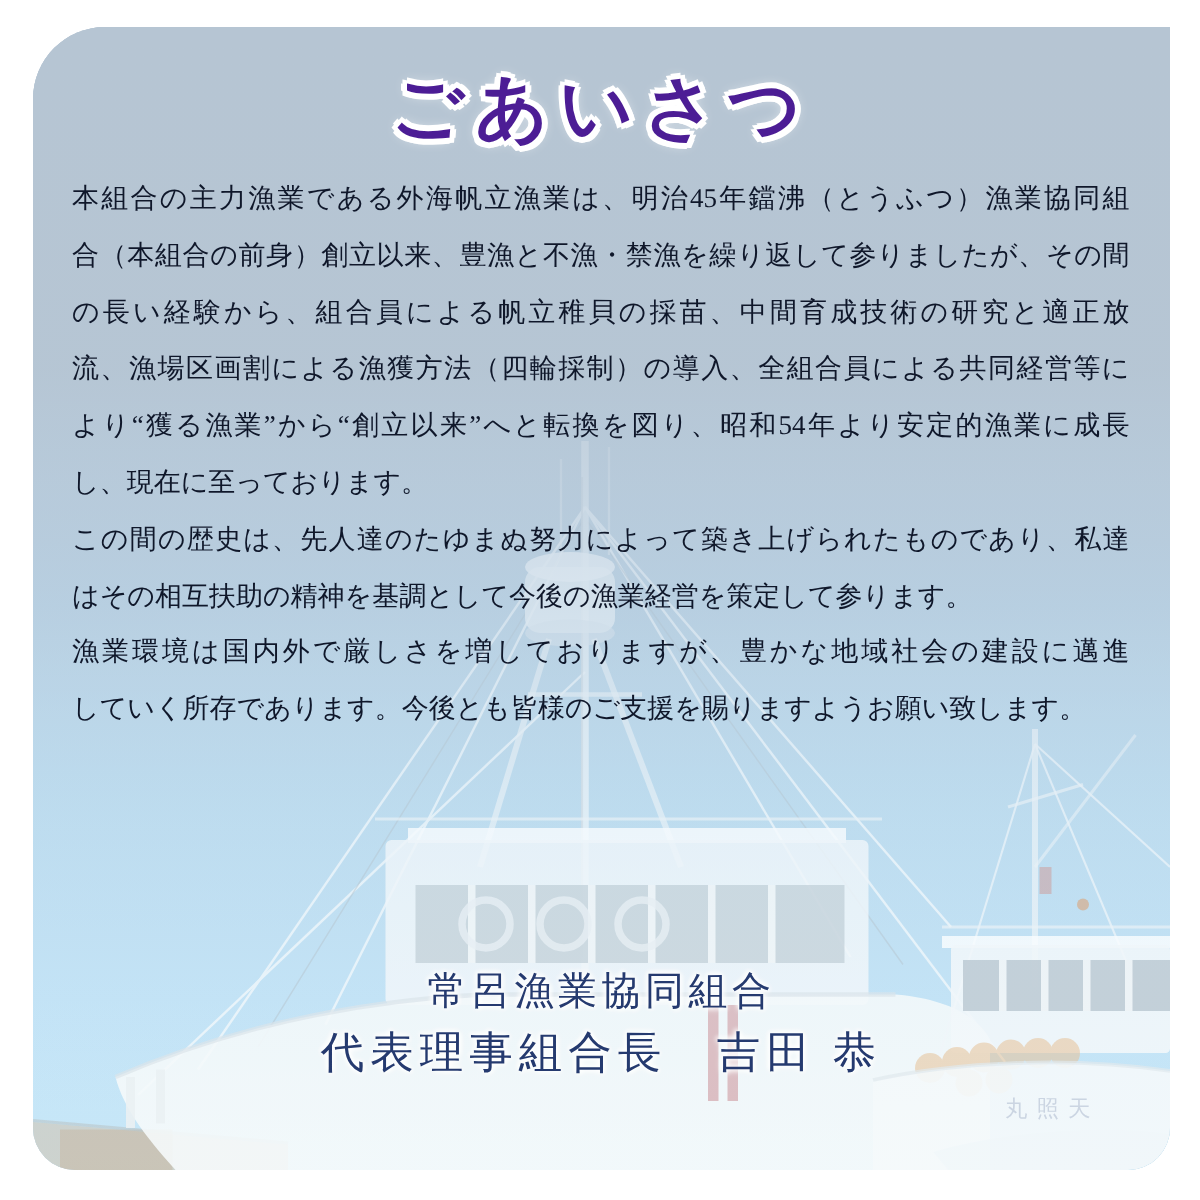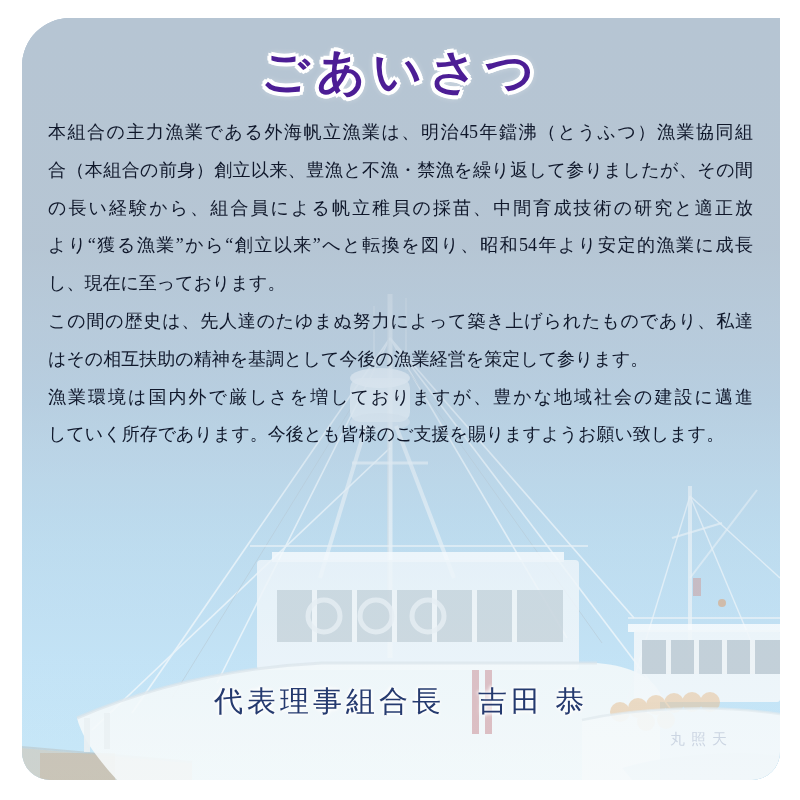--- a/index.html
+++ b/index.html
@@ -166,25 +166,27 @@
       <rect x="0" y="0" width="758" height="762" fill="url(#veil)"></rect>
     </svg>
 
     <div class="content">
       <div class="title">ごあいさつ</div>
 
       <div class="body-text">
         <div class="line fill">本組合の主力漁業である外海帆立漁業は、明治45年鐺沸（とうふつ）漁業協同組</div>
         <div class="line fill">合（本組合の前身）創立以来、豊漁と不漁・禁漁を繰り返して参りましたが、その間</div>
         <div class="line fill">の長い経験から、組合員による帆立稚貝の採苗、中間育成技術の研究と適正放</div>
+        <div class="line fill">流、漁場区画割による漁獲方法（四輪採制）の導入、全組合員による共同経営等に</div>
         <div class="line fill">より“獲る漁業”から“創立以来”へと転換を図り、昭和54年より安定的漁業に成長</div>
         <div class="line nofill">し、現在に至っております。</div>
         <div class="line fill">この間の歴史は、先人達のたゆまぬ努力によって築き上げられたものであり、私達</div>
         <div class="line nofill">はその相互扶助の精神を基調として今後の漁業経営を策定して参ります。</div>
         <div class="line fill">漁業環境は国内外で厳しさを増しておりますが、豊かな地域社会の建設に邁進</div>
         <div class="line nofill">していく所存であります。今後とも皆様のご支援を賜りますようお願い致します。</div>
       </div>
 
+      <div class="sig sig-org">常呂漁業協同組合</div>
       <div class="sig sig-name">代表理事組合長　吉田 恭</div>
     </div>
 
   </div>
 </div>
 
 </body></html>

